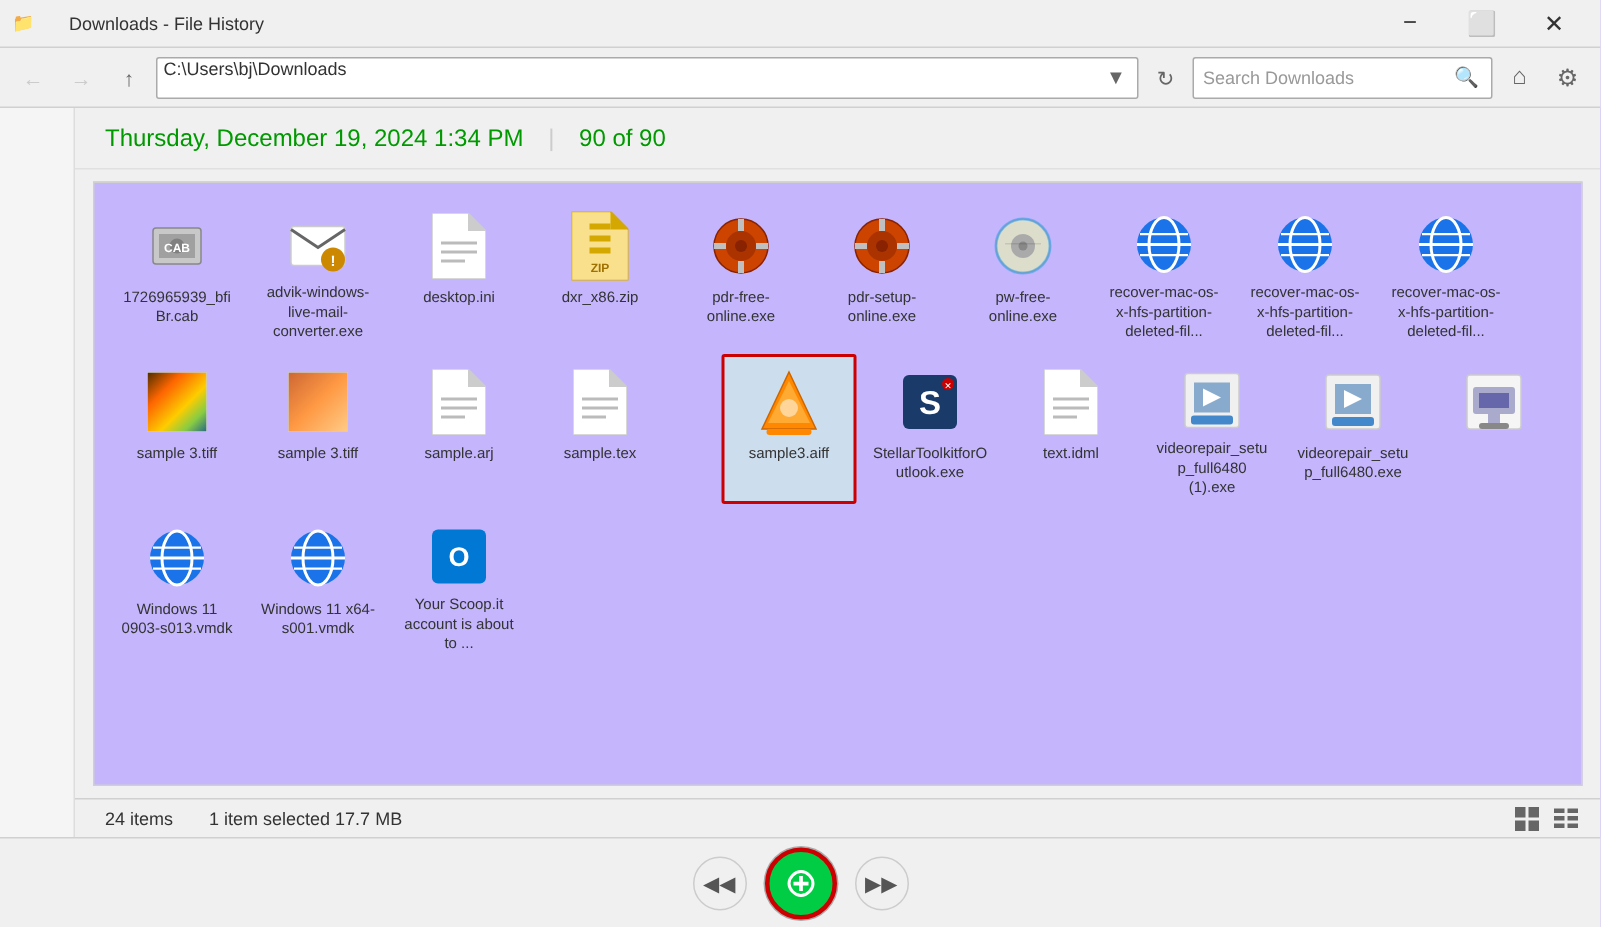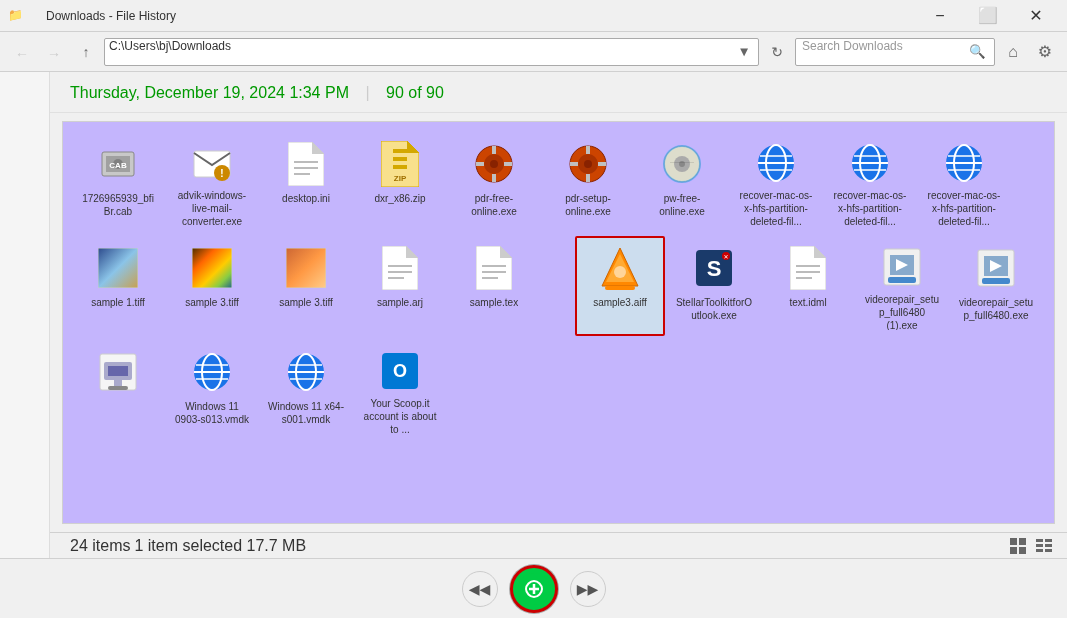--- a/index.html
+++ b/index.html
@@ -46,21 +46,21 @@
       width: 20px; height: 100%; border: none; background: transparent; cursor: pointer;
       display: flex; align-items: center; justify-content: center; color: #666;
     }
     .address-refresh-btn {
       width: 28px; height: 28px; border: 1px solid transparent; background: transparent;
       cursor: pointer; border-radius: 2px; display: flex; align-items: center; justify-content: center;
       font-size: 14px; color: #666;
     }
     .search-bar {
       width: 200px; height: 28px; border: 1px solid #aaa; background: white;
-      display: flex; padding: 0 6px;
+      display: flex; align-items: center; padding: 0 6px;
       border-radius: 2px;
     }
     .search-text { flex: 1; font-size: 12px; color: #999; }
     .search-icon-btn {
       width: 20px; height: 100%; border: none; background: transparent; cursor: pointer;
       display: flex; align-items: center; justify-content: center; color: #666;
     }
     .home-btn, .settings-btn {
       width: 28px; height: 28px; border: 1px solid transparent; background: transparent;
       cursor: pointer; border-radius: 2px; display: flex; align-items: center; justify-content: center;
@@ -127,22 +127,22 @@
     .file-label {
       font-size: 10px; text-align: center; color: #333;
       word-break: break-word; line-height: 1.3;
       max-height: 52px; overflow: hidden;
     }
 
     
     .status-bar {
       height: 26px; background: #f0f0f0; border-top: 1px solid #d0d0d0;
       display: flex; align-items: center; padding: 0 12px 0 20px;
-      font-size: 16px; color: #333;
-      gap: 4px;
+      font-size: 12px; color: #333;
+      gap: 24px;
     }
     .status-bar-right {
       margin-left: auto; display: flex; gap: 4px;
     }
     .view-btn {
       width: 22px; height: 20px; border: 1px solid transparent; background: transparent;
       cursor: pointer; display: flex; align-items: center; justify-content: center;
     }
 
     
@@ -326,36 +326,20 @@
     <div class="file-icon">
       <svg width="40" height="40" viewBox="0 0 40 40">
         <circle cx="20" cy="20" r="18" fill="#1a73e8"></circle>
         <ellipse cx="20" cy="20" rx="10" ry="18" fill="none" stroke="white" stroke-width="2"></ellipse>
         <line x1="2" y1="20" x2="38" y2="20" stroke="white" stroke-width="2"></line>
         <line x1="4" y1="13" x2="36" y2="13" stroke="white" stroke-width="1.5"></line>
         <line x1="4" y1="27" x2="36" y2="27" stroke="white" stroke-width="1.5"></line>
       </svg>
     </div>
     <div class="file-label">recover-mac-os-x-hfs-partition-deleted-fil...</div>
-  </div>
-          <div class="file-item">
-    <div class="file-icon">
-      <svg width="40" height="40" viewBox="0 0 40 40">
-        <defs>
-                  <linearGradient id="t1" x1="0%" y1="0%" x2="100%" y2="100%">
-          <stop offset="0%" style="stop-color:#2c4a8c"></stop>
-          <stop offset="50%" style="stop-color:#8bc4e8"></stop>
-          <stop offset="100%" style="stop-color:#c8a050"></stop>
-        </linearGradient>
-                </defs>
-        <rect width="40" height="40" fill="url(#t1)"></rect>
-        <rect width="40" height="40" fill="none" stroke="#ccc" stroke-width="1"></rect>
-      </svg>
-    </div>
-    <div class="file-label">sample 1.tiff</div>
   </div>
           <div class="file-item">
     <div class="file-icon">
       <svg width="40" height="40" viewBox="0 0 40 40">
         <defs>
                   <linearGradient id="t2" x1="0%" y1="0%" x2="100%" y2="100%">
           <stop offset="0%" style="stop-color:#4a2c00"></stop>
           <stop offset="30%" style="stop-color:#ff6600"></stop>
           <stop offset="60%" style="stop-color:#ffcc00"></stop>
           <stop offset="80%" style="stop-color:#88cc44"></stop>

